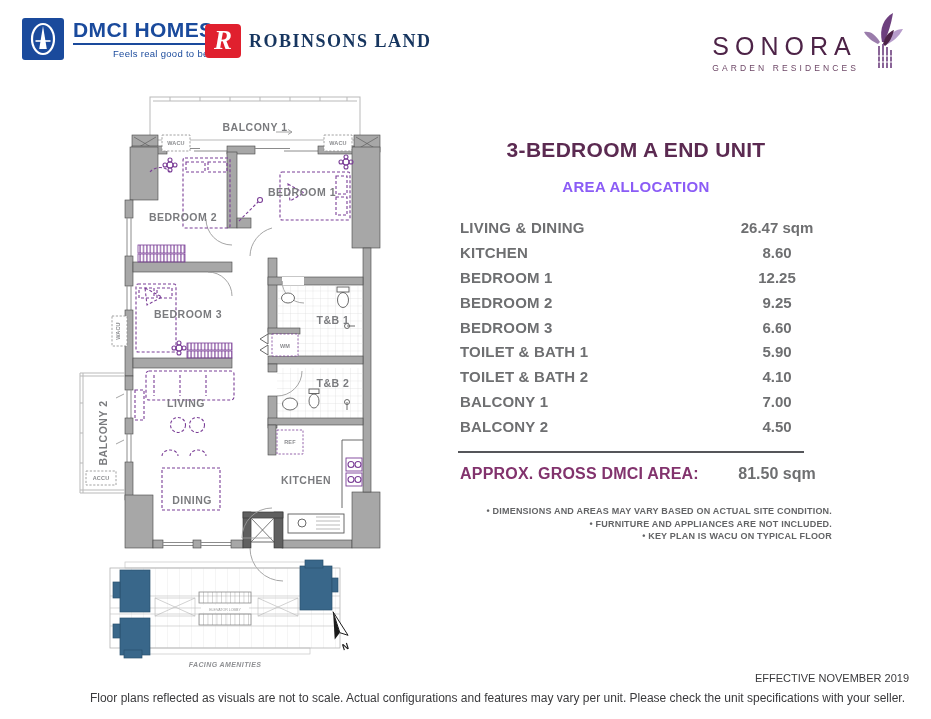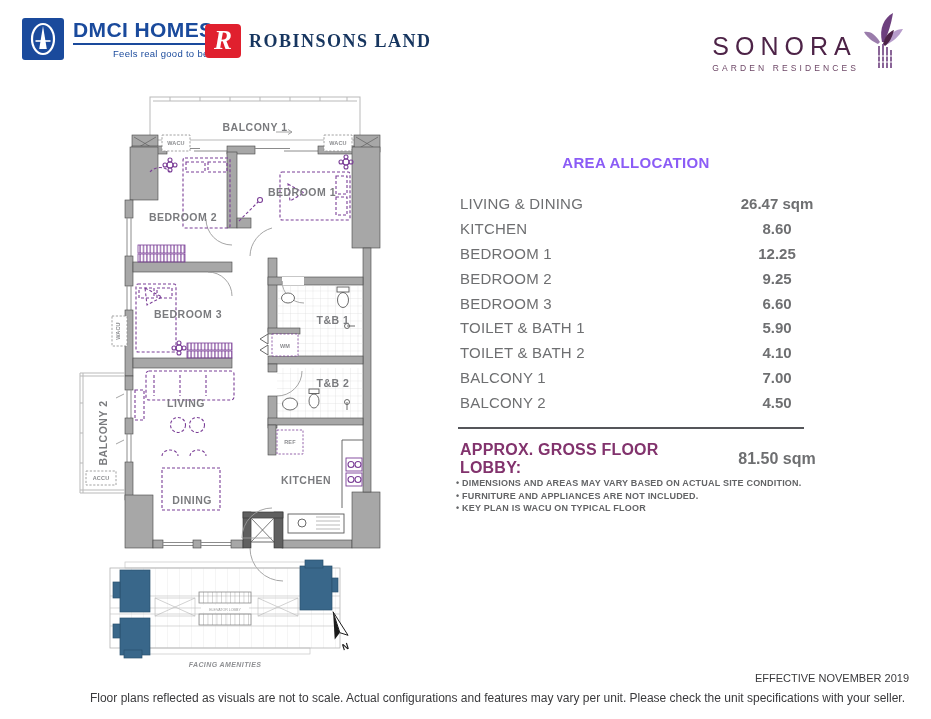--- a/index.html
+++ b/index.html
@@ -18,27 +18,27 @@
   .hdr-sonora{position:absolute;right:28px;top:12px;display:flex;align-items:flex-start;gap:4px;}
   .son-text{text-align:left;margin-top:20px;}
   .son-nm{font-size:25px;color:#4d2347;letter-spacing:6px;font-weight:400;}
   .son-sub{font-size:8.5px;color:#6e4867;letter-spacing:3.1px;margin-top:2px;}
   
   .panel{position:absolute;left:440px;top:138px;width:392px;color:#6e6f71;}
   .p-title{font-size:21px;font-weight:bold;color:#5b2a51;text-align:center;letter-spacing:.3px;}
   .p-head{font-size:15px;font-weight:bold;color:#8b5cf6;text-align:center;margin-top:16px;letter-spacing:.3px;}
   .p-table{margin-top:20px;}
   .a-row{display:flex;align-items:center;height:24.9px;}
-  .a-row .lb{flex:1;font-size:15px;font-weight:normal;padding-left:20px;letter-spacing:.2px;}
+  .a-row .lb{flex:1;font-size:15px;font-weight:bold;padding-left:20px;letter-spacing:.2px;}
   .a-row .vl{width:110px;text-align:center;font-size:15px;font-weight:bold;}
   .p-div{margin:12px 0 0 18px;width:346px;border:none;border-top:2.5px solid #55565a;}
   .g-row{display:flex;align-items:center;margin-top:12px;}
   .g-row .lb{flex:1;font-size:16px;font-weight:bold;color:#82336d;padding-left:20px;letter-spacing:.2px;}
   .g-row .vl{width:110px;text-align:center;font-size:16px;font-weight:bold;}
-  .p-notes{padding-left:16px;font-size:9px;font-weight:bold;color:#636466;line-height:12.5px;letter-spacing:.2px;}
+  .p-notes{margin-top:22px;padding-left:16px;font-size:9px;font-weight:bold;color:#636466;line-height:12.5px;letter-spacing:.2px;text-align:right;}
   
   .f-eff{position:absolute;right:22px;top:672px;font-size:11px;font-weight:normal;color:#3a3a3c;}
   .f-dis{position:absolute;left:0;top:691px;width:100%;text-align:center;font-size:12px;color:#3a3a3c;padding-left:32px;}
   
   .w{fill:#a7a7a7;stroke:#454545;stroke-width:.6;}
   .wd{fill:#606060;stroke:#303030;stroke-width:.6;}
   .win{stroke:#8c8c8c;stroke-width:1;fill:none;}
   .rail{stroke:#b9b9b9;stroke-width:1;fill:none;}
   .arc{stroke:#9b9b9b;stroke-width:.9;fill:none;}
   .fx{stroke:#5a5a5a;stroke-width:.9;fill:#fff;}
@@ -317,20 +317,21 @@
 
     <g transform="translate(243,75) rotate(-18)">
       <polygon points="0,-16 -7,11 0,6" fill="#1a1a1a"></polygon>
       <polygon points="0,-16 7,11 0,6" fill="#fff" stroke="#1a1a1a" stroke-width=".9"></polygon>
       <text x="1" y="24" text-anchor="middle" font-size="9" font-weight="bold" fill="#1a1a1a">N</text>
     </g>
     <text x="130" y="115" text-anchor="middle" font-size="7" font-weight="bold" font-style="italic" letter-spacing=".4" fill="#8f9093">FACING AMENITIES</text>
   </svg>
 
   <div class="panel">
+    <div class="p-title">3-BEDROOM A END UNIT</div>
     <div class="p-head">AREA ALLOCATION</div>
     <div class="p-table">
       <div class="a-row">
           <span class="lb">LIVING &amp; DINING</span>
           <span class="vl">26.47 sqm</span>
         </div>
       <div class="a-row">
           <span class="lb">KITCHEN</span>
           <span class="vl">8.60</span>
         </div>
@@ -358,21 +359,21 @@
           <span class="lb">BALCONY 1</span>
           <span class="vl">7.00</span>
         </div>
       <div class="a-row">
           <span class="lb">BALCONY 2</span>
           <span class="vl">4.50</span>
         </div>
     </div>
     <hr class="p-div">
     <div class="g-row">
-      <span class="lb">APPROX. GROSS FLOOR LOBBY:</span>
+      <span class="lb">APPROX. GROSS DMCI AREA:</span>
       <span class="vl">81.50 sqm</span>
     </div>
     <div class="p-notes">
       <div>• DIMENSIONS AND AREAS MAY VARY BASED ON ACTUAL SITE CONDITION.</div>
       <div>• FURNITURE AND APPLIANCES ARE NOT INCLUDED.</div>
       <div>• KEY PLAN IS WACU ON TYPICAL FLOOR</div>
     </div>
   </div>
 
   <div class="f-eff">EFFECTIVE NOVEMBER 2019</div>

